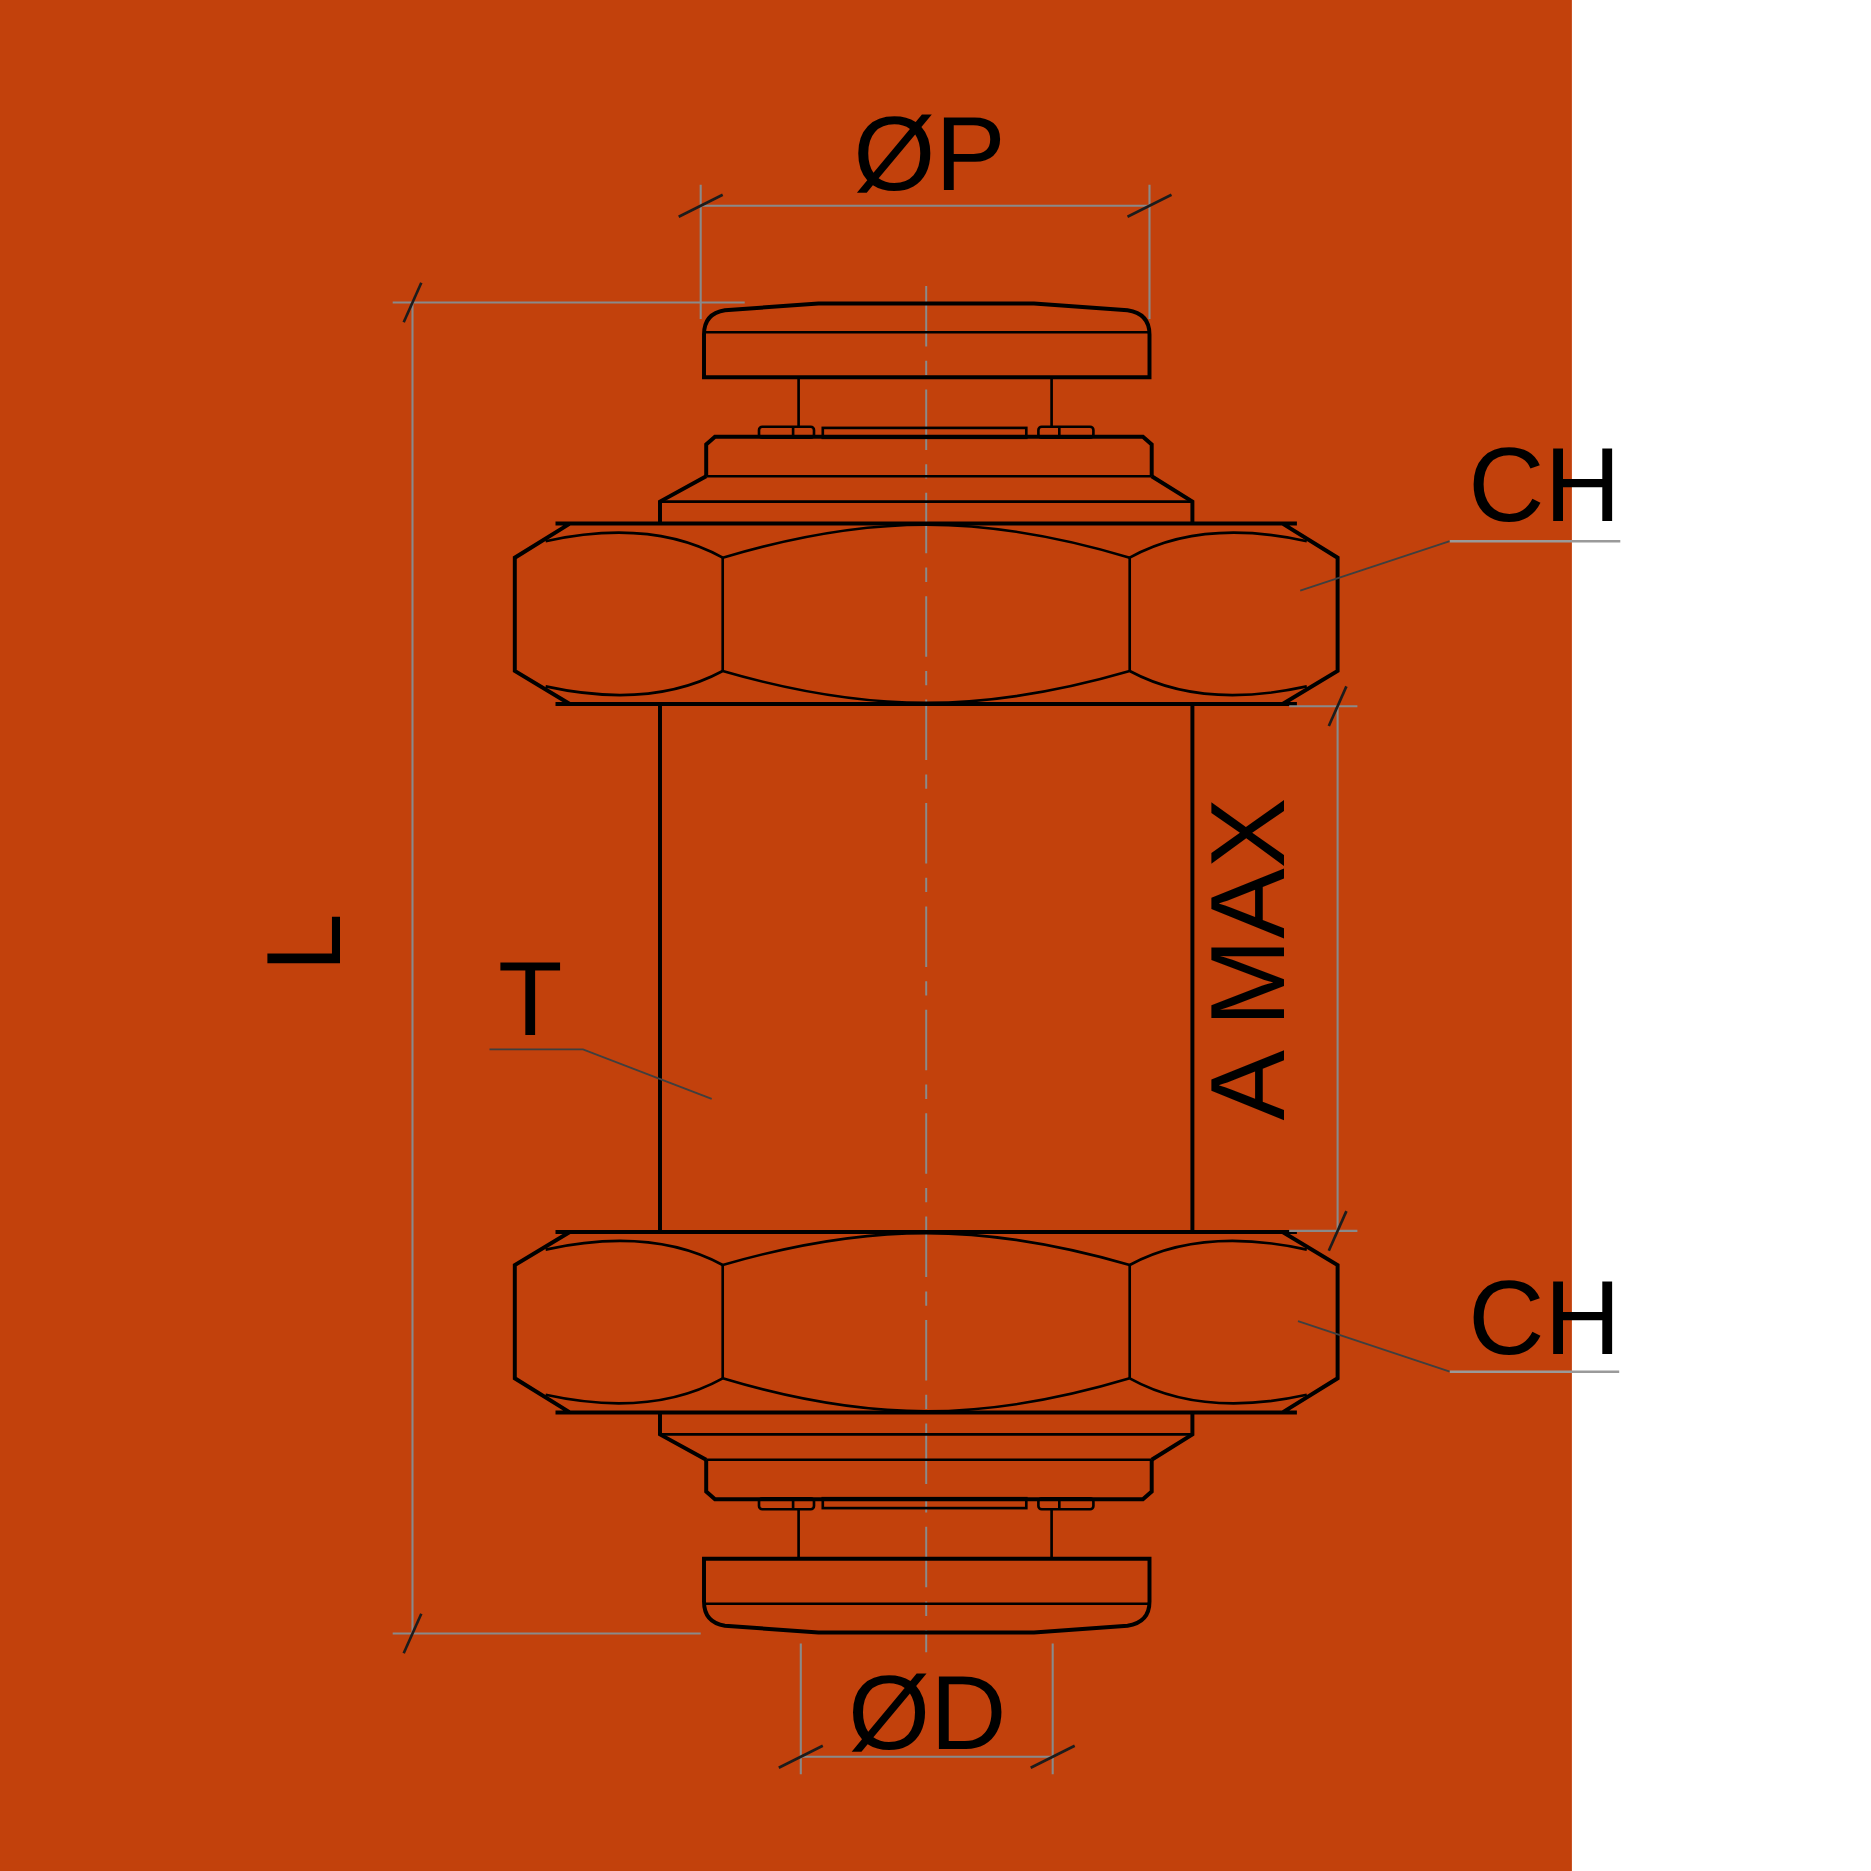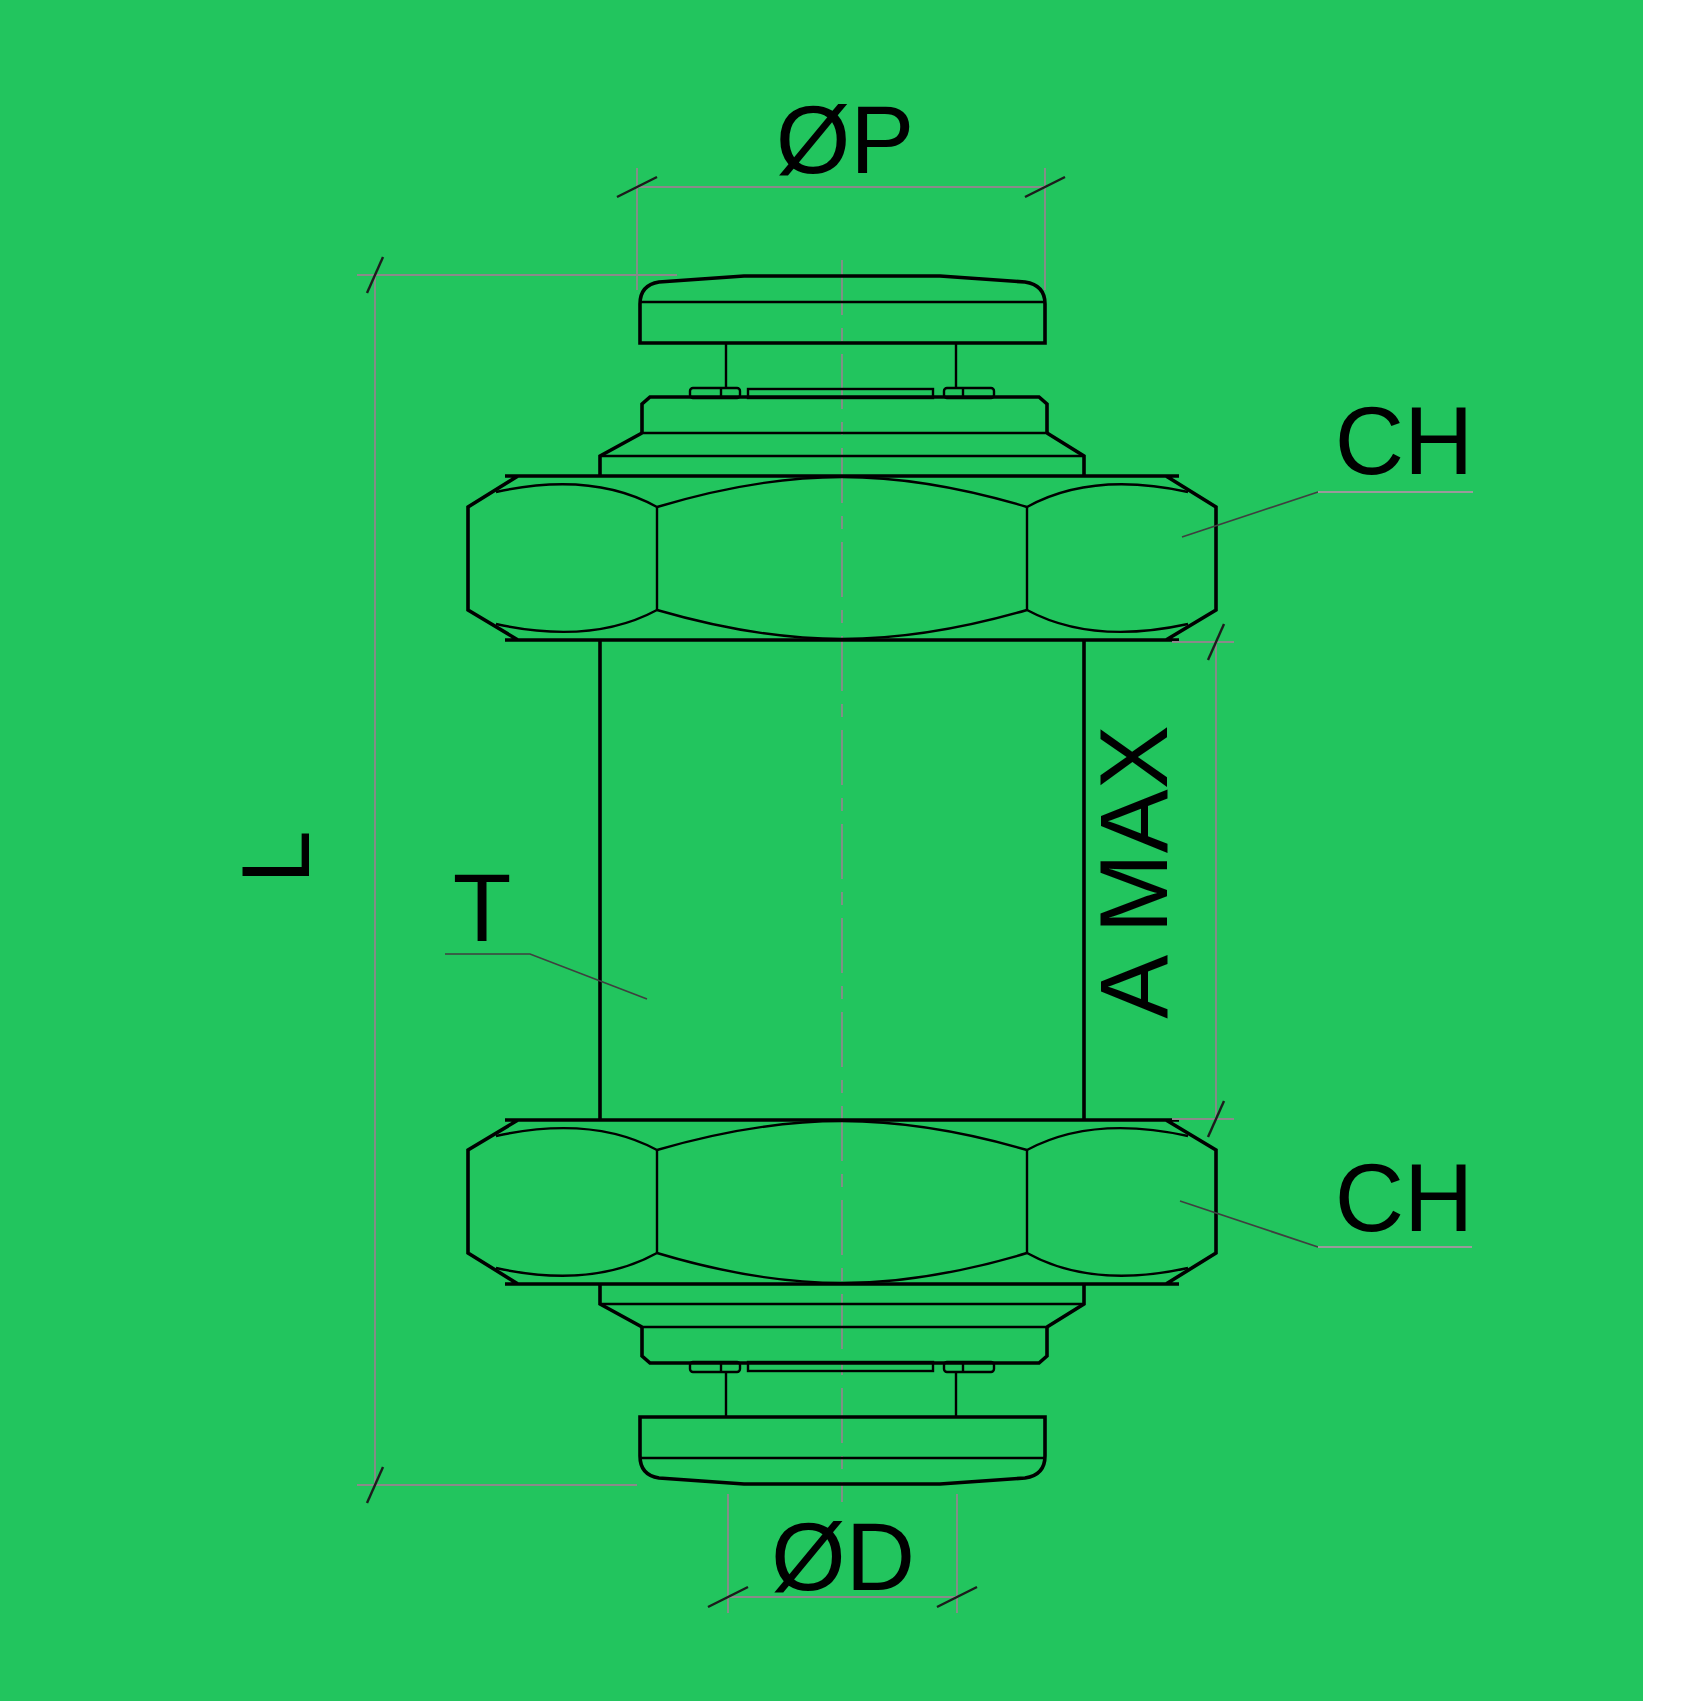--- a/index.html
+++ b/index.html
@@ -1,20 +1,20 @@
 <!DOCTYPE html>
 <html><head>
 <meta charset="utf-8">
 <style>
   html, body { margin: 0; padding: 0; background: #ffffff; }
   .stage {
     position: relative;
-    width: 1643px;
+    width: 1429px;
     height: 1701px;
-    background: #22c55e;
+    background: #c2410c;
     font-family: "Liberation Sans", sans-serif;
   }
   svg { display: block; }
   .outline { stroke: #000000; stroke-width: 3.6; fill: none; stroke-linejoin: miter; }
   .inner   { stroke: #000000; stroke-width: 2.4; fill: none; }
   .dim     { stroke: #8a8a8a; stroke-width: 1.9; fill: none; }
   .center  { stroke: #8a8a8a; stroke-width: 1.8; fill: none;
              stroke-dasharray: 55 13 13 13; }
   .tick    { stroke: #1c1c1c; stroke-width: 2.4; fill: none; }
   .leader-d{ stroke: #3f3f3f; stroke-width: 1.7; fill: none; }

